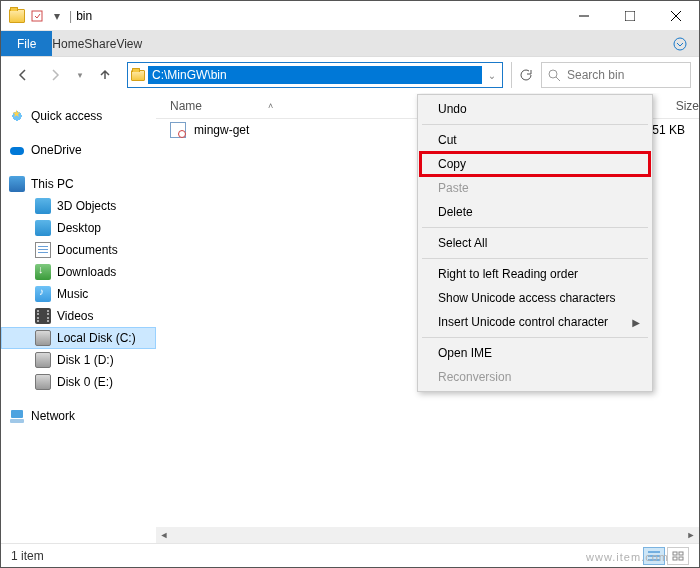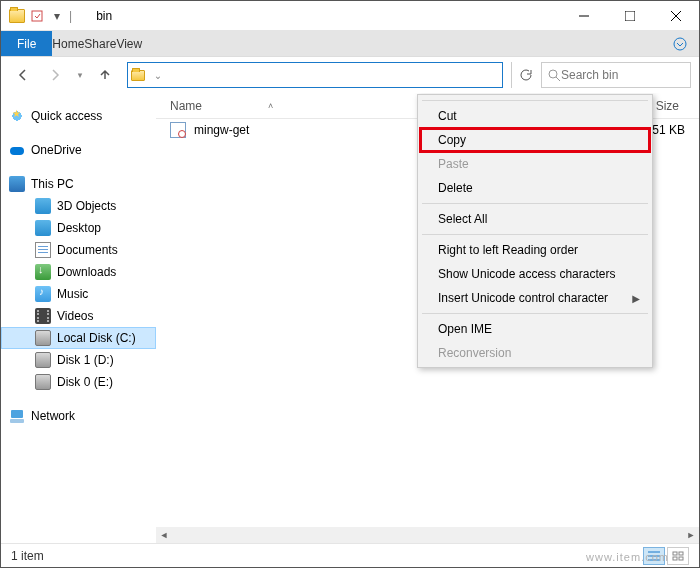--- a/index.html
+++ b/index.html
@@ -2,21 +2,21 @@
 <html><head>
 <meta charset="utf-8">
 <style>
 * { margin:0; padding:0; box-sizing:border-box; font-family:"Segoe UI",Tahoma,sans-serif; font-size:12px; }
 body { width:700px; height:568px; background:#fff; position:relative; overflow:hidden; border:1px solid #555;}
 .title-bar { height:30px; display:flex; align-items:center; background:#fff; border-bottom:1px solid #e5e5e5;}
 .title-icons { display:flex; align-items:center; gap:4px; padding-left:8px;}
 .folder-icon { width:16px; height:14px; background:linear-gradient(#ffe9a6,#f5c842); border:1px solid #d4a017; border-radius:1px; position:relative;}
 .folder-icon::before{content:"";position:absolute;top:-3px;left:0;width:6px;height:3px;background:#f5c842;border:1px solid #d4a017;border-bottom:none;border-radius:1px 1px 0 0;}
 .qat-icon{width:16px;height:16px;display:flex;align-items:center;justify-content:center;color:#555;}
-.title-text{margin-left:20px;font-size:12px;color:#000;}
+.title-text{margin-left:0;font-size:12px;color:#000;}
 .title-sep{color:#888;margin:0 4px;}
 .win-controls{margin-left:auto;display:flex;}
 .win-btn{width:46px;height:30px;display:flex;align-items:center;justify-content:center;color:#000;}
 .win-btn svg{width:10px;height:10px;stroke:#000;stroke-width:1;fill:none;}
 .ribbon-tabs{height:26px;display:flex;align-items:stretch;border-bottom:1px solid #ddd;background:#e5e5e5;}
 .file-tab{background:#1979ca;color:#fff;padding:0 16px;display:flex;align-items:center;font-size:12px;}
 .tab{padding:0 0;display:flex;align-items:center;color:#333;font-size:12px;}
 .ribbon-collapse{margin-left:auto;padding:0 12px;display:flex;align-items:center;color:#1979ca;}
 .nav-row{height:36px;display:flex;align-items:center;padding:4px 8px;gap:4px;}
 .nav-btn{width:28px;height:28px;display:flex;align-items:center;justify-content:center;color:#888;}
@@ -50,21 +50,21 @@
 .i-pic{background:linear-gradient(#6fc3f7,#3a9be0);border-radius:2px;}
 .i-vid{background:#444;border-radius:2px;position:relative;}
 .i-vid::after{content:"";position:absolute;left:2px;top:2px;right:2px;bottom:2px;border-left:2px dotted #aaa;border-right:2px dotted #aaa;}
 .i-disk{background:linear-gradient(#d8d8d8,#9a9a9a);border-radius:2px;border:1px solid #777;}
 .i-net{position:relative;}
 .i-net::before{content:"";position:absolute;width:12px;height:8px;background:#4da3e0;border-radius:1px;top:2px;left:2px;}
 .i-net::after{content:"";position:absolute;width:14px;height:4px;background:#a0c8e8;bottom:1px;left:1px;border-radius:1px;}
 .content{flex:1;position:relative;overflow:hidden;}
 .col-headers{height:26px;display:flex;align-items:center;border-bottom:1px solid #e8e8e8;padding-left:14px;color:#555;font-size:12px;}
 .col-name{width:290px;display:flex;align-items:center;gap:6px;}
-.col-size{margin-left:auto;margin-right:20px;}
+.col-size{margin-left:auto;}
 .sort-arrow{font-size:9px;color:#777;margin-left:60px;}
 .file-row{display:flex;align-items:center;height:22px;padding-left:14px;}
 .file-icon{width:16px;height:16px;background:#fff;border:1px solid #7aa0c8;position:relative;margin-right:8px;}
 .file-icon::after{content:"";position:absolute;width:6px;height:6px;border:1px solid #d04040;border-radius:50%;bottom:-1px;right:-1px;background:#fff;}
 .ctx-menu{position:absolute;top:1px;left:261px;width:236px;background:#f2f2f2;border:1px solid #ccc;box-shadow:2px 2px 6px rgba(0,0,0,0.25);padding:2px;z-index:100;}
 .ctx-item{height:24px;display:flex;align-items:center;padding-left:18px;color:#000;font-size:12px;position:relative;}
 .ctx-item.disabled{color:#9a9a9a;text-align:right;}
 .ctx-item.highlighted{outline:3px solid #e3000f;outline-offset:-2px;}
 .ctx-item .arrow{margin-left:auto;margin-right:10px;font-size:10px;color:#555;}
 .ctx-sep{height:1px;background:#d6d6d6;margin:3px 2px;}
@@ -140,34 +140,35 @@
   <div class="nav-btn" style="width:14px;font-size:9px;color:#888">▾</div>
   <div class="nav-btn enabled">
       <svg width="16" height="16">
         <path d="M8 12V4M4 8l4-4 4 4" fill="none" stroke="#555" stroke-width="1.5"></path>
       </svg>
     </div>
   <div class="addr-wrap">
     <div class="addr-folder">
         <div class="folder-icon" style="width:14px;height:11px;"></div>
       </div>
+    <input class="addr-input" value="C:\MinGW\bin" style="">
     <div style="width:20px;display:flex;align-items:center;justify-content:center;color:#888;font-size:10px">⌄</div>
   </div>
   <div class="addr-ref">
       <svg width="14" height="14">
         <path d="M11 3a5 5 0 1 0 2 4" fill="none" stroke="#555"></path>
         <path d="M13 2v4h-4" fill="none" stroke="#555"></path>
       </svg>
     </div>
   <div class="search-wrap">
     <svg width="13" height="13">
         <circle cx="5" cy="5" r="4" fill="none" stroke="#999"></circle>
         <line x1="8" y1="8" x2="12" y2="12" stroke="#999"></line>
       </svg>
-    <span style="">Search bin</span>
+    <span style="margin-left:6px">Search bin</span>
   </div>
 </div>
 
 <div class="body-row">
   <div class="sidebar">
     <div class="tree-item">
         <div class="ticon i-star"></div>
         <span>Quick access</span>
       </div>
     <div class="tree-gap"></div>
@@ -231,20 +232,21 @@
         </div>
       <div class="col-size">Size</div>
     </div>
     <div class="file-row">
       <div class="file-icon"></div>
       <span>mingw-get</span>
       <span style="margin-left:auto;margin-right:14px">51 KB</span>
     </div>
 
     <div class="ctx-menu">
+      <div class="ctx-item">Undo</div>
       <div class="ctx-sep"></div>
       <div class="ctx-item">Cut</div>
       <div class="ctx-item highlighted">Copy</div>
       <div class="ctx-item disabled">Paste</div>
       <div class="ctx-item">Delete</div>
       <div class="ctx-sep"></div>
       <div class="ctx-item">Select All</div>
       <div class="ctx-sep"></div>
       <div class="ctx-item">Right to left Reading order</div>
       <div class="ctx-item">Show Unicode access characters</div>

